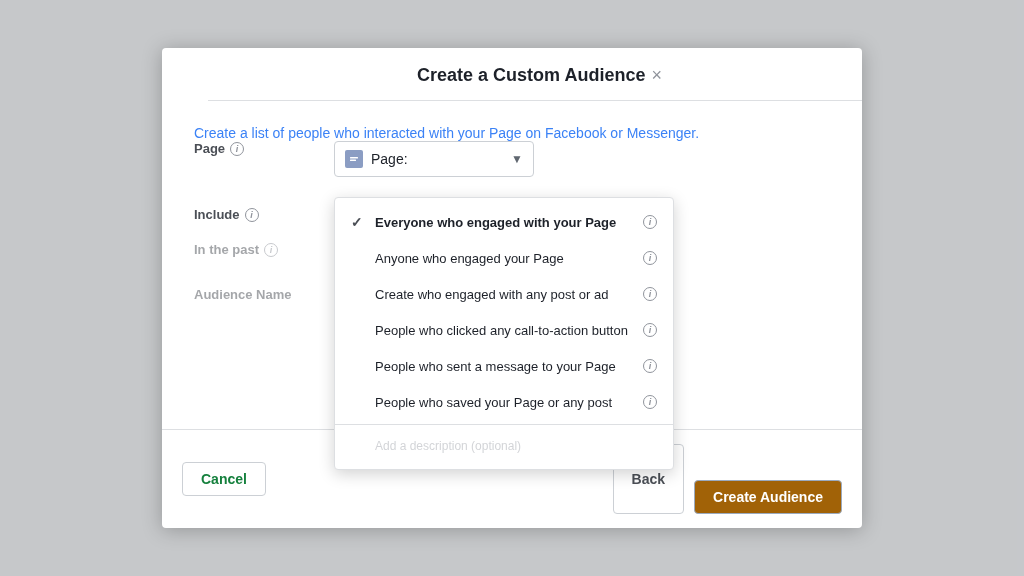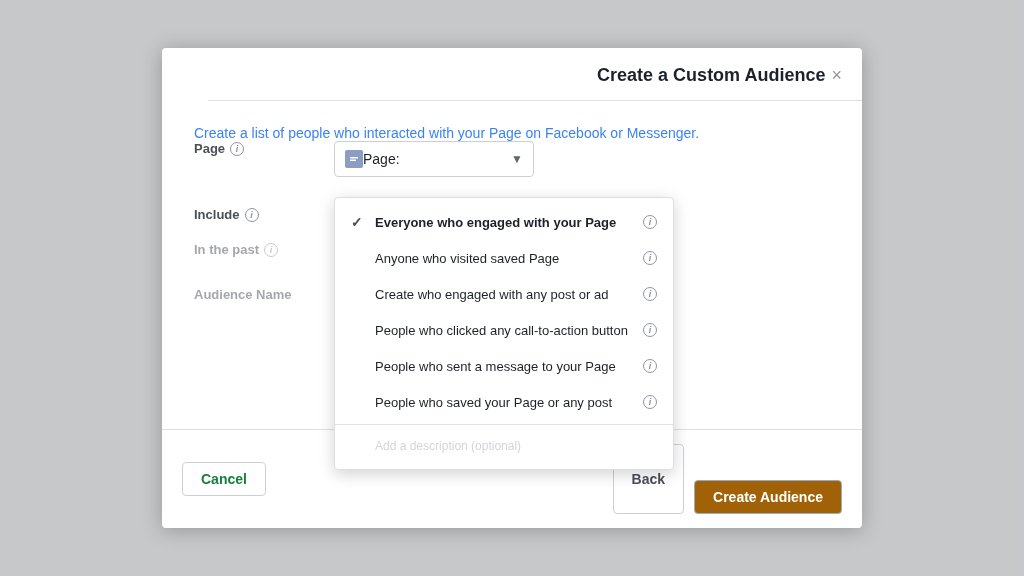--- a/index.html
+++ b/index.html
@@ -25,25 +25,25 @@
       background: #fff;
       border-radius: 4px;
       width: 700px;
       min-height: 480px;
       box-shadow: 0 2px 20px rgba(0,0,0,0.25);
       position: relative;
       display: flex;
       flex-direction: column;
     }
     .modal-header {
-      padding: 16px 14px 14px 20px;
+      padding: 16px 5px 14px 20px;
       border-bottom: 1px solid #dddfe2;
       display: flex;
       align-items: center;
-      justify-content: flex-end;
+      justify-content: center;
       margin-left: 46px;
     }
     .modal-title {
       font-size: 18px;
       font-weight: 700;
       color: #1d2129;
     }
     .close-btn {
       background: none;
       border: none;
@@ -97,20 +97,21 @@
       display: flex;
       align-items: center;
       border: 1px solid #ccd0d5;
       border-radius: 4px;
       padding: 8px 10px;
       font-size: 14px;
       color: #1d2129;
       background: #fff;
       cursor: pointer;
       min-width: 200px;
+      gap: 8px;
     }
     .page-icon {
       width: 18px;
       height: 18px;
       background: #8b9dc3;
       border-radius: 2px;
       display: flex;
       align-items: center;
       justify-content: center;
       color: #fff;
@@ -266,21 +267,21 @@
           <div class="dropdown-menu">
 
             <div class="dropdown-item selected">
               <span class="checkmark">✓</span>
               <span class="item-label">Everyone who engaged with your Page</span>
               <span class="info-icon item-info">i</span>
             </div>
 
             <div class="dropdown-item">
               <span class="checkmark" style="opacity:0;">✓</span>
-              <span class="item-label">Anyone who visited saved Page</span>
+              <span class="item-label">Anyone who engaged your Page</span>
               <span class="info-icon item-info">i</span>
             </div>
 
             <div class="dropdown-item">
               <span class="checkmark" style="opacity:0;">✓</span>
               <span class="item-label">Create who engaged with any post or ad</span>
               <span class="info-icon item-info">i</span>
             </div>
 
             <div class="dropdown-item">

